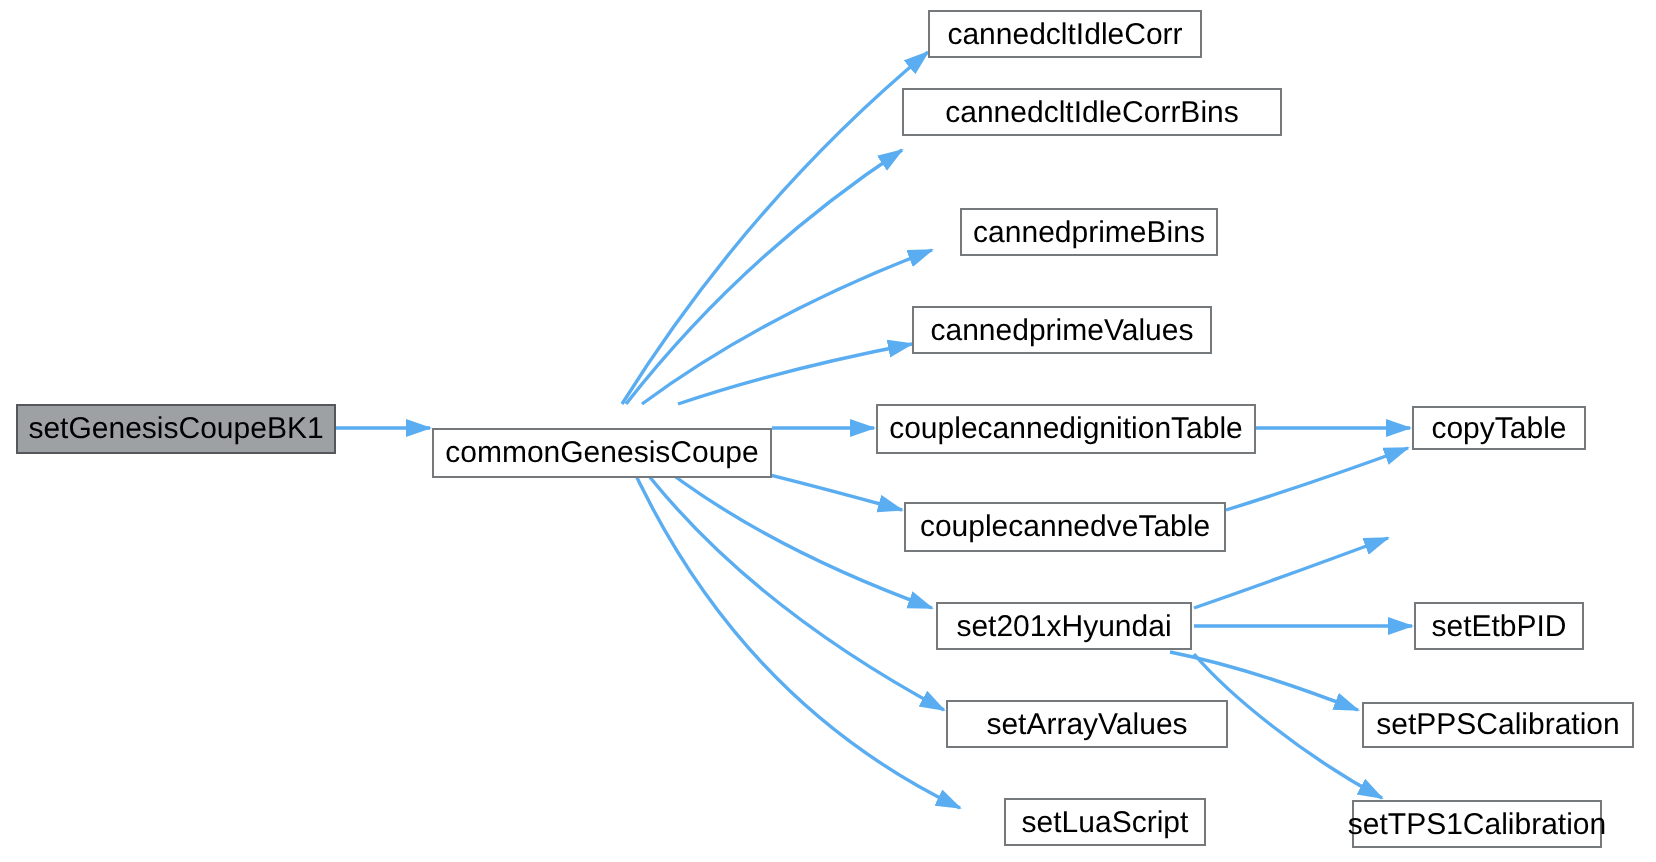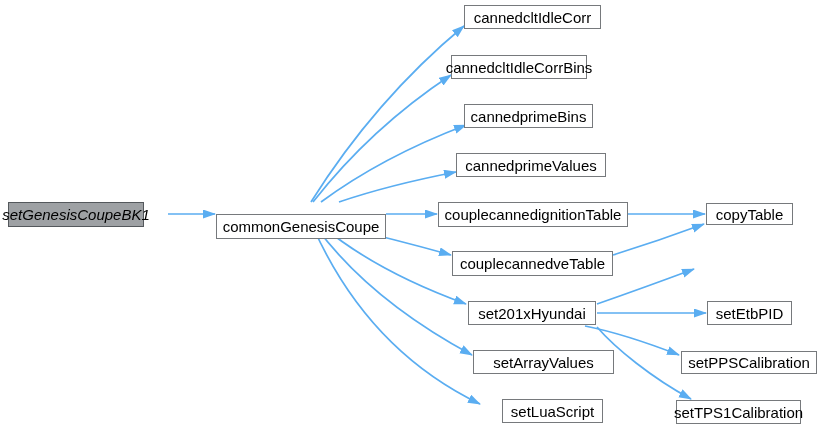--- a/index.html
+++ b/index.html
@@ -45,29 +45,29 @@
     <path class="edge" marker-end="url(#arrow)" d="M316 227 Q370 300 472 355"></path>
     <path class="edge" marker-end="url(#arrow)" d="M313 227 Q368 350 480 404"></path>
     <path class="edge" marker-end="url(#arrow)" d="M628 214 L705 214"></path>
     <path class="edge" marker-end="url(#arrow)" d="M613 255 Q658 241 704 224"></path>
     <path class="edge" marker-end="url(#arrow)" d="M597 304 Q643 288 694 269"></path>
     <path class="edge" marker-end="url(#arrow)" d="M597 313 L706 313"></path>
     <path class="edge" marker-end="url(#arrow)" d="M585 326 Q625 334 679 355"></path>
     <path class="edge" marker-end="url(#arrow)" d="M597 327 C615 348 652 378 691 399"></path>
   </svg>
 
-  <div class="node root" style="left:8px;top:202px;width:136px;height:25px;font-style:italic;">setGenesisCoupeBK1</div>
+  <div class="node root" style="left:8px;top:202px;width:160px;height:25px;">setGenesisCoupeBK1</div>
 
   <div class="node" style="left:216px;top:214px;width:170px;height:25px;">commonGenesisCoupe</div>
 
   <div class="node" style="left:464px;top:5px;width:137px;height:24px;">cannedcltIdleCorr</div>
 
-  <div class="node" style="left:451px;top:55px;width:136px;height:24px;">cannedcltIdleCorrBins</div>
+  <div class="node" style="left:451px;top:44px;width:190px;height:24px;">cannedcltIdleCorrBins</div>
 
-  <div class="node" style="left:464px;top:104px;width:129px;height:24px;">cannedprimeBins</div>
+  <div class="node" style="left:480px;top:104px;width:129px;height:24px;">cannedprimeBins</div>
 
   <div class="node" style="left:456px;top:153px;width:150px;height:24px;">cannedprimeValues</div>
 
   <div class="node" style="left:438px;top:202px;width:190px;height:25px;">couplecannedignitionTable</div>
 
   <div class="node" style="left:452px;top:251px;width:161px;height:25px;">couplecannedveTable</div>
 
   <div class="node" style="left:468px;top:301px;width:128px;height:24px;">set201xHyundai</div>
 
   <div class="node" style="left:473px;top:350px;width:141px;height:24px;">setArrayValues</div>

